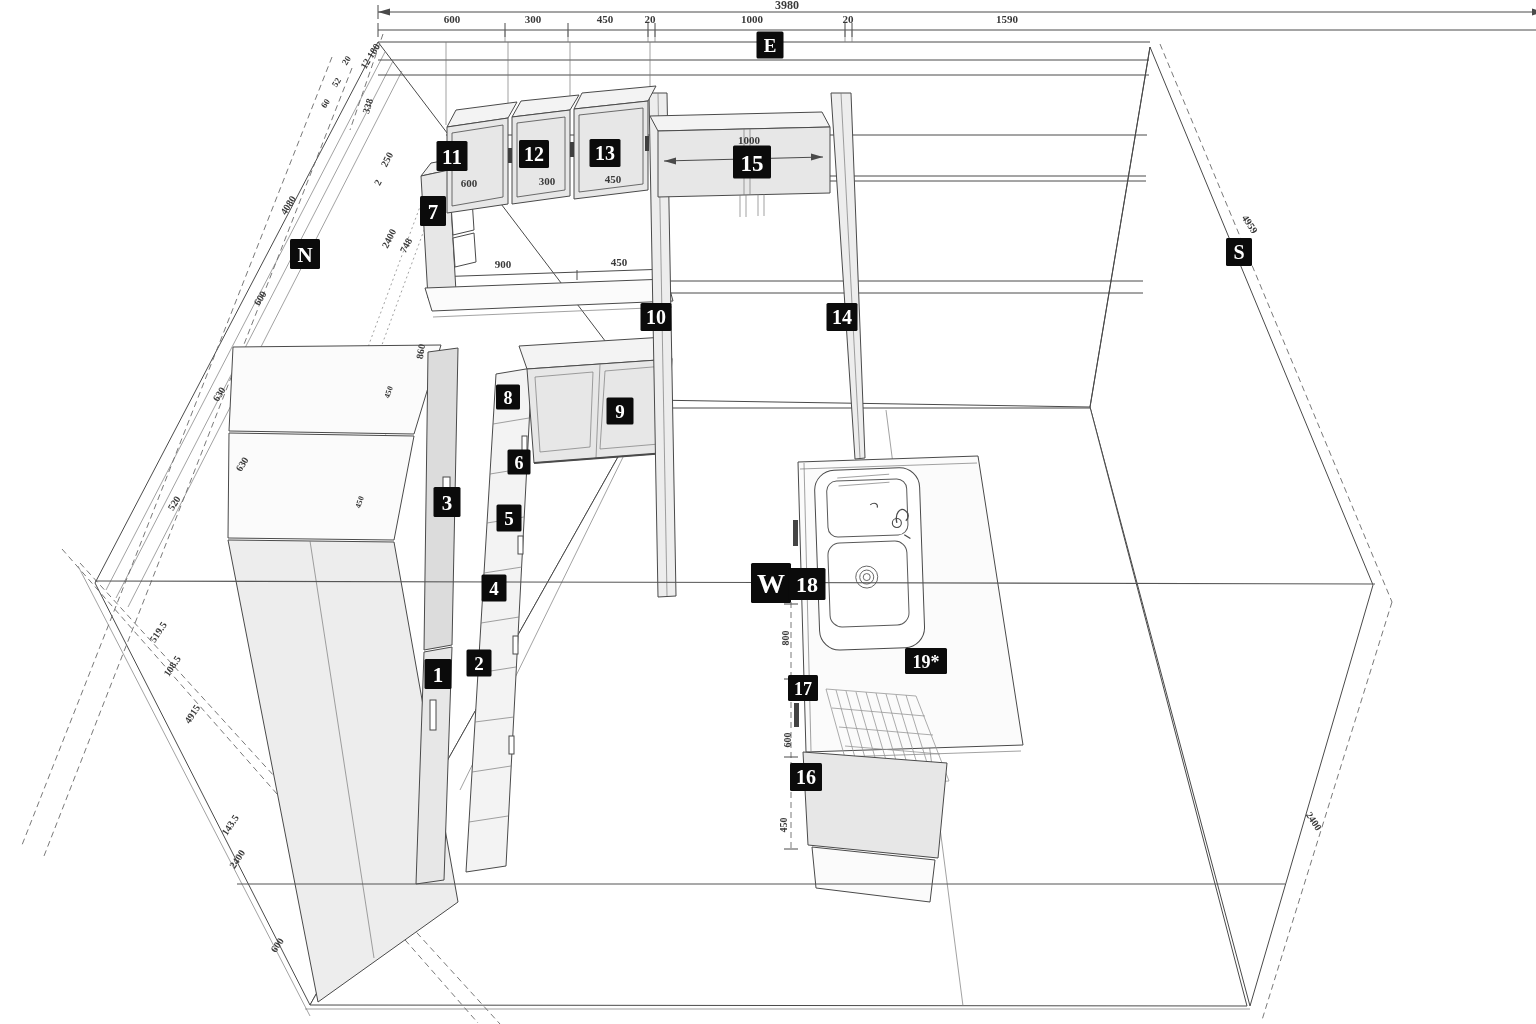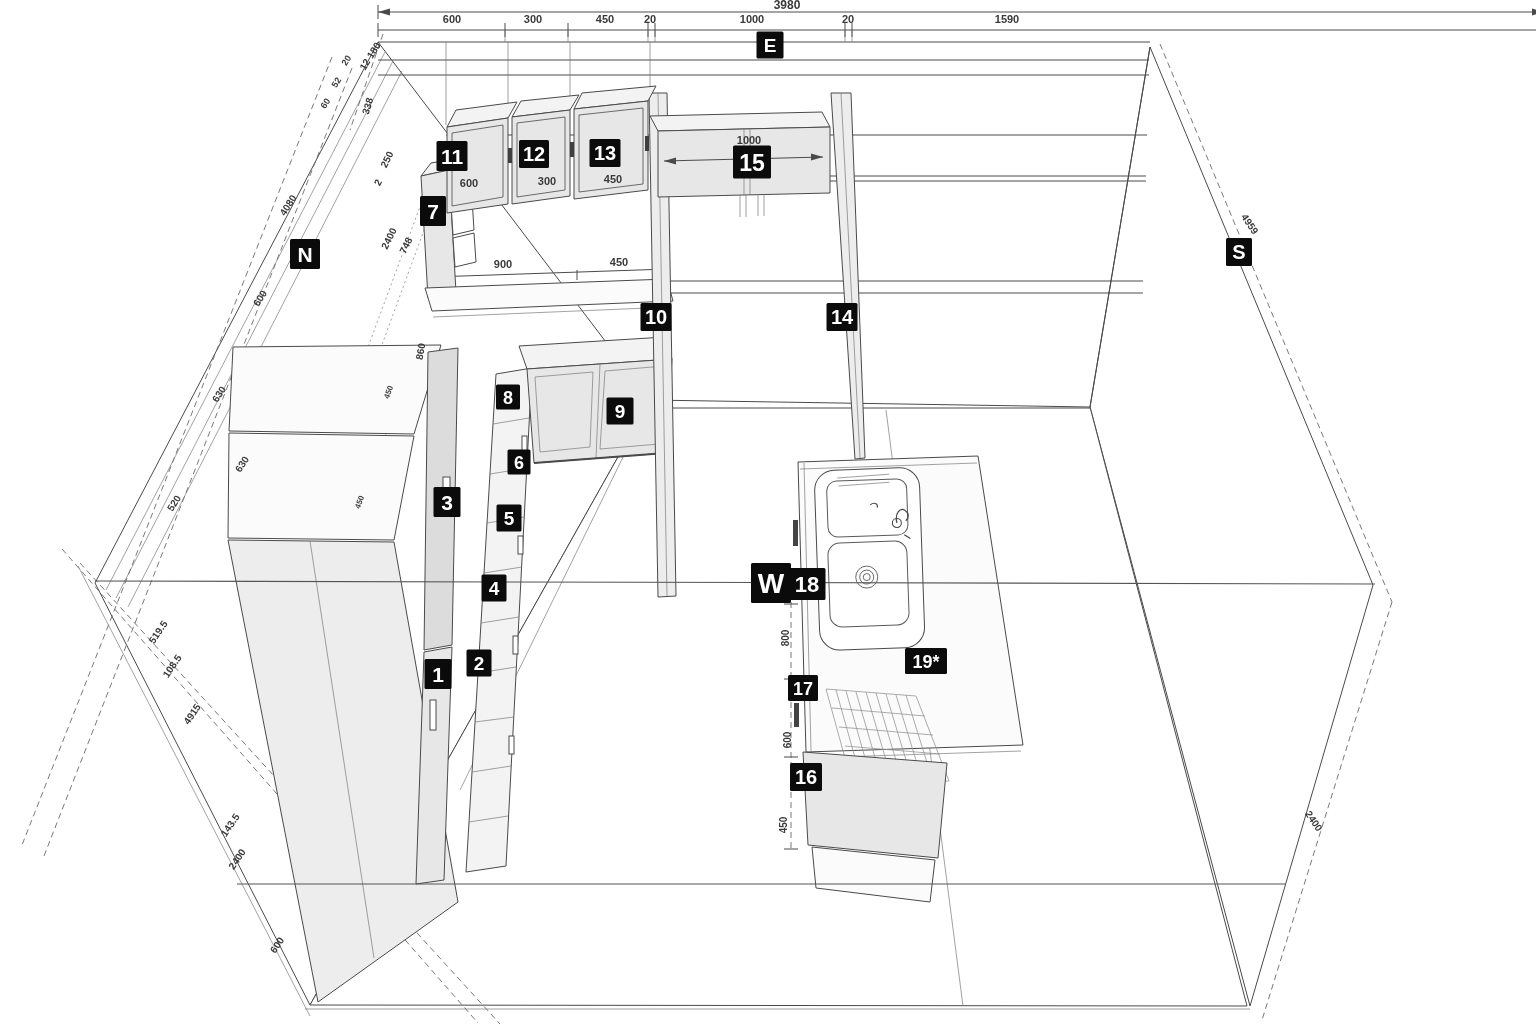--- a/index.html
+++ b/index.html
@@ -1,17 +1,17 @@
 <!DOCTYPE html>
 <html><head>
 <meta charset="utf-8">
 <style>
   html,body{margin:0;padding:0;background:#ffffff;}
   .stage{position:relative;width:1536px;height:1024px;background:#ffffff;overflow:hidden;
-         font-family:Liberation Sans, sans-serif;}
+         font-family:Liberation Serif, serif;}
   svg{position:absolute;left:0;top:0;}
   .ln   {fill:none;stroke:#4a4a4a;stroke-width:1;}
   .lnthin{fill:none;stroke:#7a7a7a;stroke-width:.7;}
   .dash {fill:none;stroke:#6a6a6a;stroke-width:.9;stroke-dasharray:6 4;}
   .dot  {fill:none;stroke:#8a8a8a;stroke-width:.8;stroke-dasharray:2 3;}
   .wallface{fill:#ffffff;stroke:#4a4a4a;stroke-width:1;}
   .topface {fill:#f3f3f3;stroke:#4a4a4a;stroke-width:1;}
   .topface2{fill:#fbfbfb;stroke:#4a4a4a;stroke-width:1;}
   .front   {fill:#e7e7e7;stroke:#4a4a4a;stroke-width:1;}
   .front2  {fill:#ededed;stroke:#4a4a4a;stroke-width:1;}

